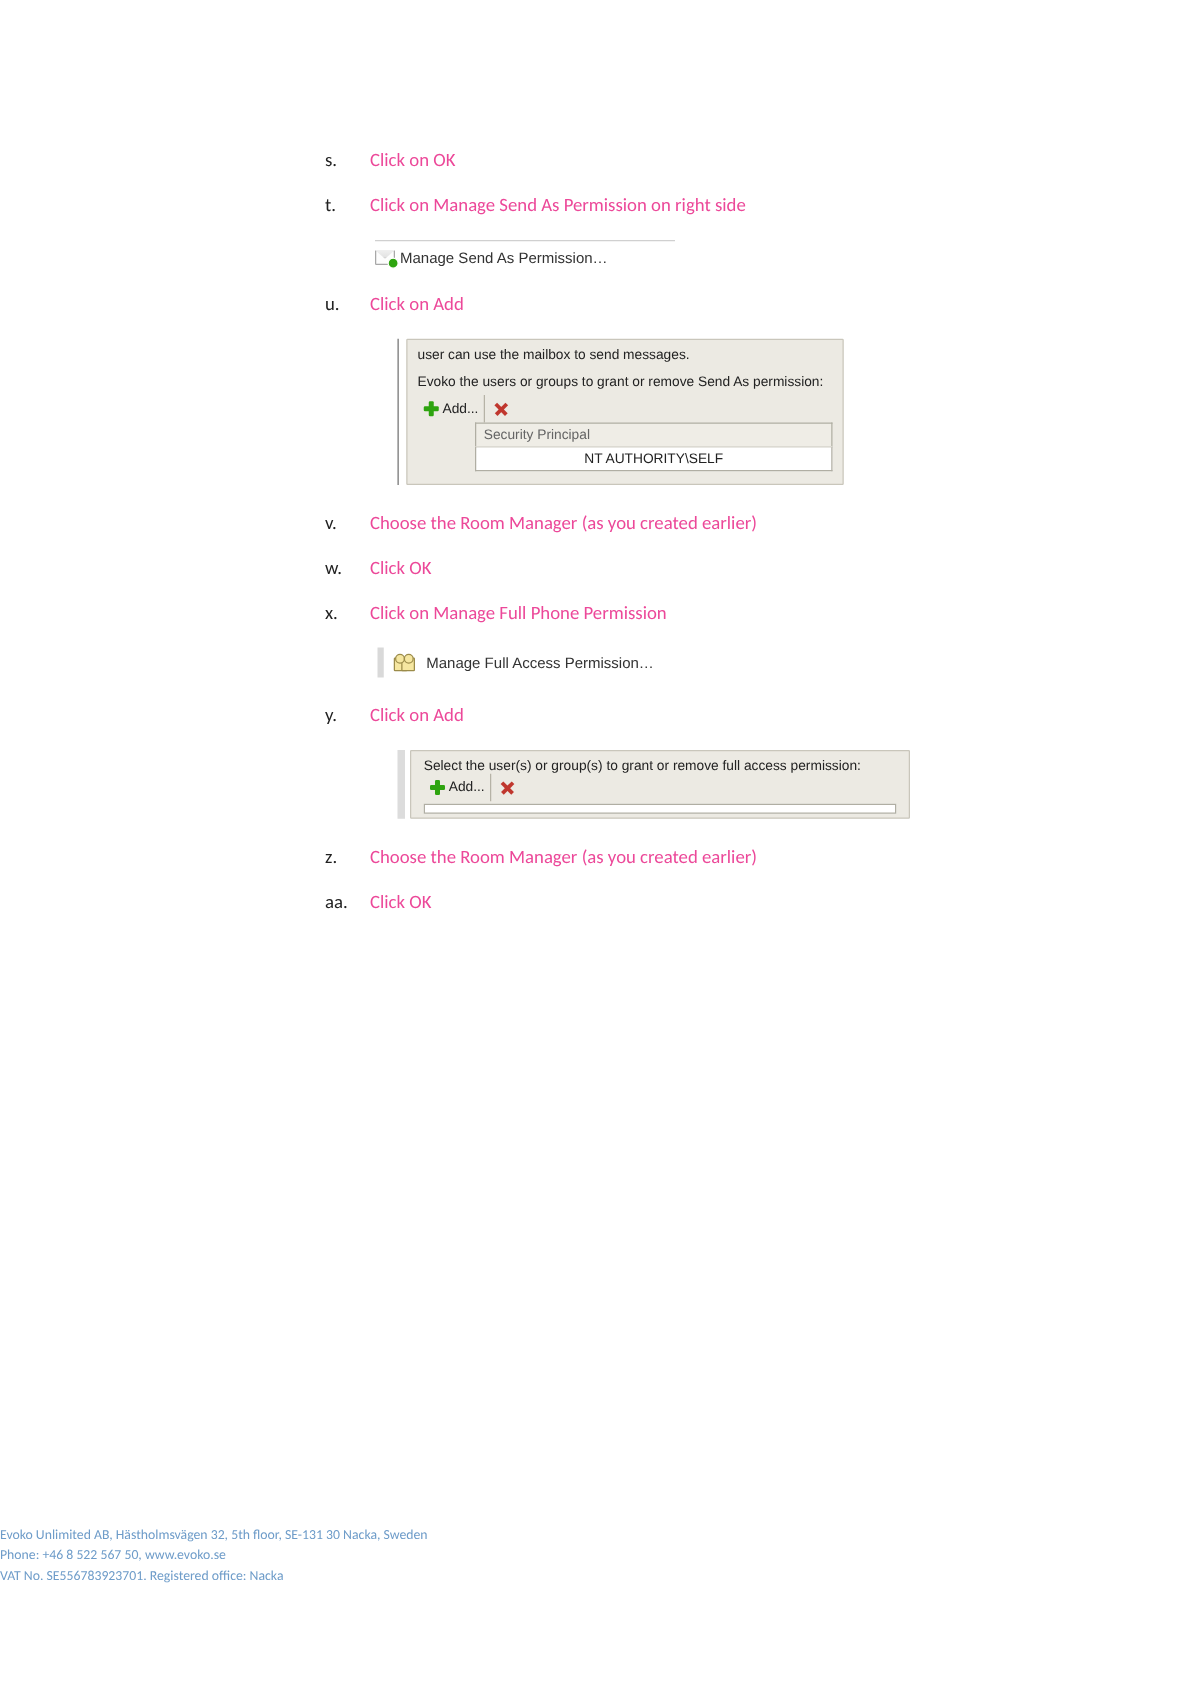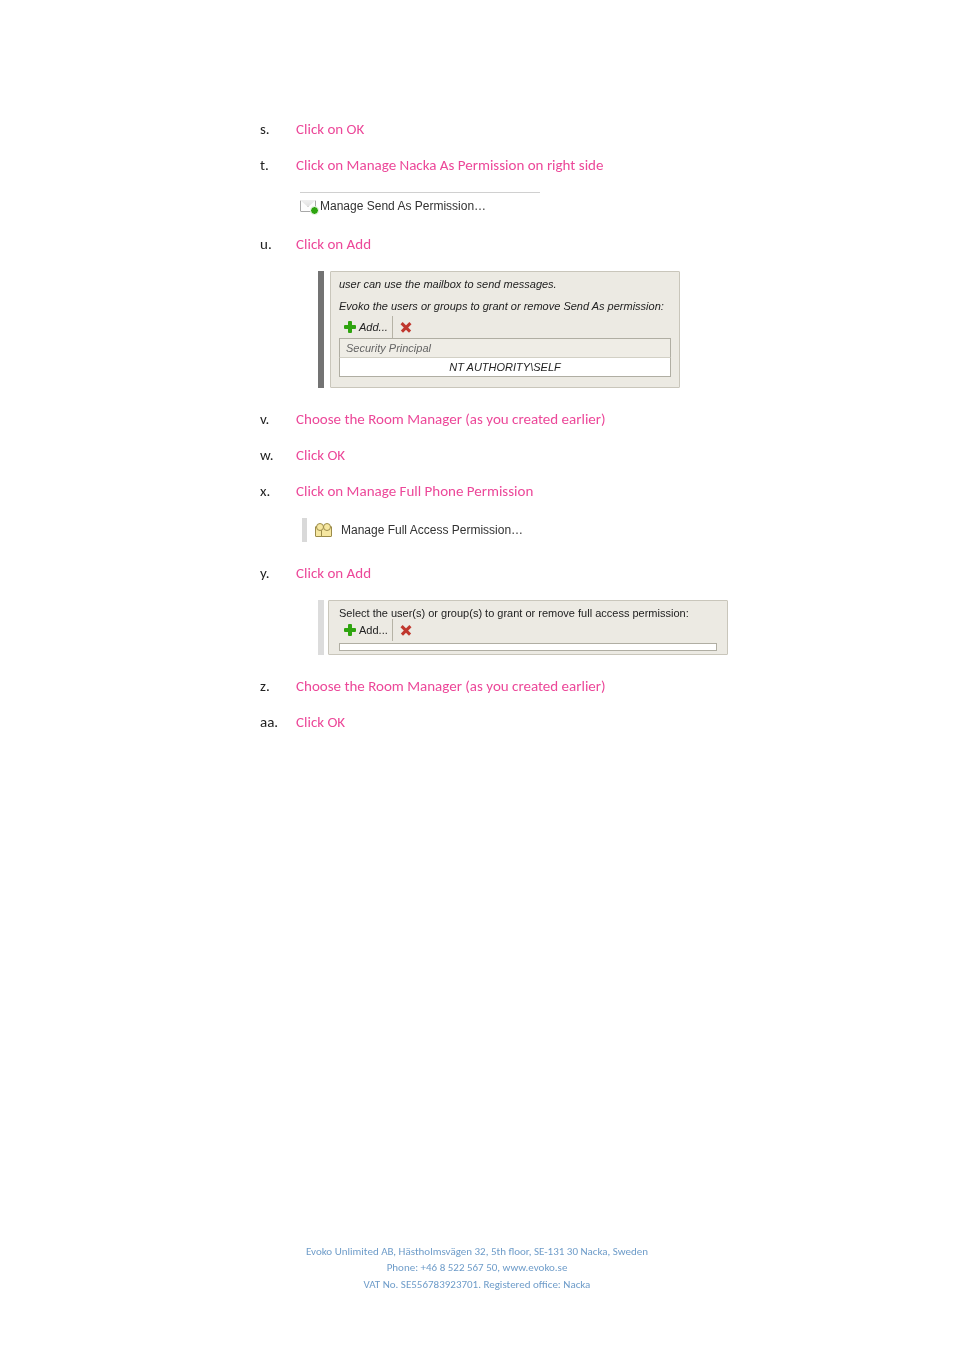--- a/index.html
+++ b/index.html
@@ -83,23 +83,22 @@
     border-radius: 50%;
     border: 1px solid #fff;
   }
 
   
   .mock-panel {
     width: 350px;
     font-family: Tahoma, "Segoe UI", sans-serif;
     font-size: 11px;
     color: #222;
-    border-left: 6px solid #737373;
+    border-left: 1px solid #737373;
     padding-left: 6px;
-    font-style: italic;
   }
   .mock-panel .pbody {
     background: #eceae3;
     border: 1px solid #c9c6bb;
     padding: 6px 8px 10px 8px;
     border-radius: 1px;
   }
   .mock-panel .line1 { margin-bottom: 10px; }
   .mock-panel .line2 { margin-bottom: 4px; }
   .toolbar {
@@ -130,20 +129,21 @@
   .x-icon::before, .x-icon::after {
     content: ""; position: absolute; left: 1px; top: 6px; width: 12px; height: 2.5px;
     background: #c0372e;
   }
   .x-icon::before { transform: rotate(45deg); }
   .x-icon::after  { transform: rotate(-45deg); }
   .gridhead, .gridrow {
     background: #fff;
     border: 1px solid #b0aea3;
     padding: 3px 6px;
+    margin-left: 46px;
   }
   .gridhead { background: #efede6; font-weight: normal; color: #656565; border-bottom: none; }
   .gridrow { border-top: 1px solid #d2d0c5; text-align: center; }
 
   
   .mock-link-row2 {
     display: flex;
     align-items: center;
     gap: 8px;
     font-family: Tahoma, "Segoe UI", sans-serif;
@@ -186,44 +186,43 @@
   .mock-panel2 .gridhead2 {
     margin-top: 2px;
     background: #fff;
     border: 1px solid #b0aea3;
     height: 6px;
   }
 
   
   .footer {
     position: absolute;
-    bottom: 58px;
+    bottom: 82px;
     left: 0; right: 0;
-    text-align: center;
     font-size: 11px;
     line-height: 1.5;
     color: #6e9cc9;
     font-family: Calibri, Arial, sans-serif;
   }
 </style>
 </head>
 <body>
 
 <div class="page">
 
   <ol class="steps">
 
     <li class="step">
       <span class="marker">s.</span>
       <span class="step-text">Click on OK</span>
     </li>
 
     <li class="step">
       <span class="marker">t.</span>
-      <span class="step-text">Click on Manage Nacka As Permission on right side</span>
+      <span class="step-text">Click on Manage Send As Permission on right side</span>
     </li>
 
     <div class="inset">
       <div class="mock-link-row">
         <span class="envelope-icon">
           <span class="body"></span>
             <span class="flap"></span>
             <span class="dot"></span>
         </span>
         <span>Manage Send As Permission…</span>

